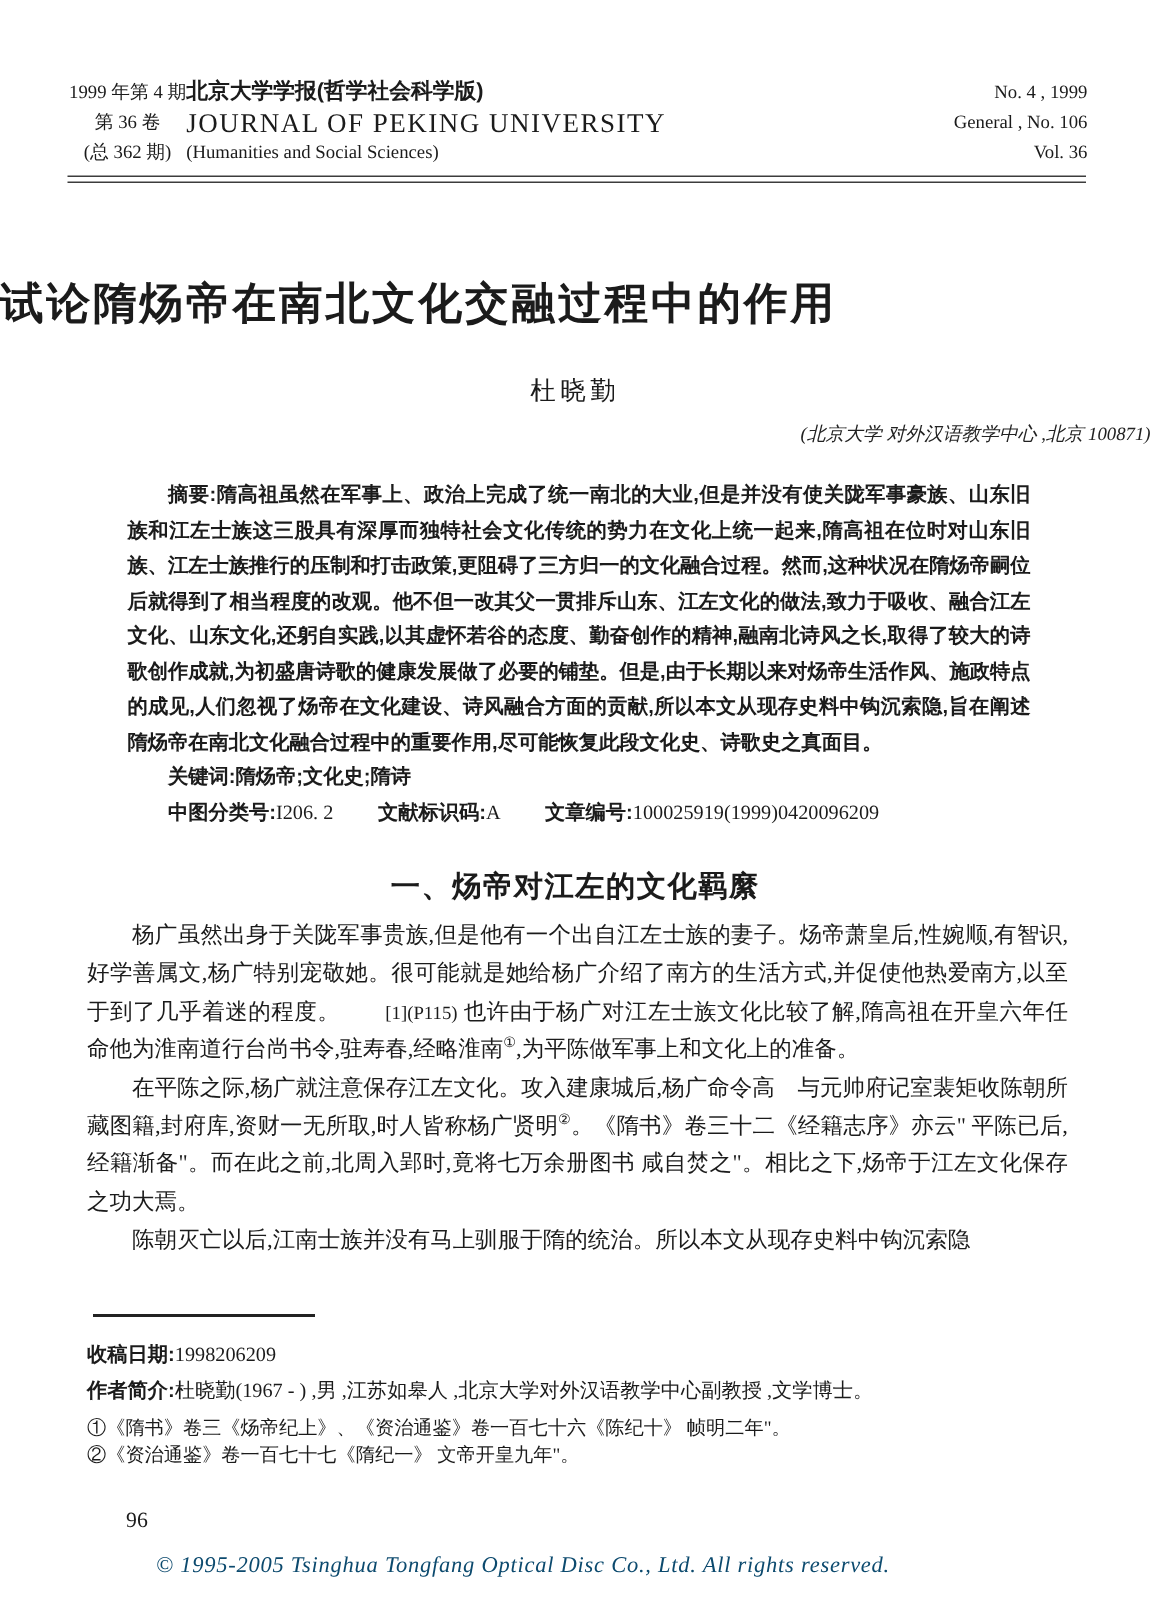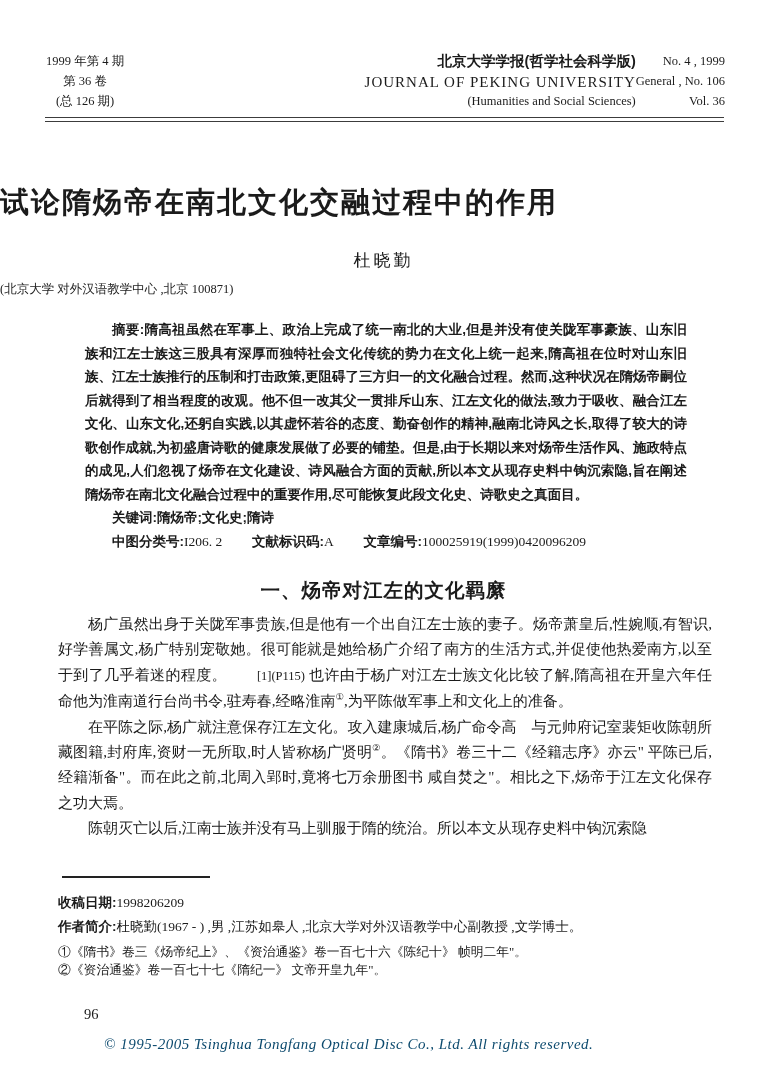--- a/index.html
+++ b/index.html
@@ -16,23 +16,23 @@
 
   
   .journal-header {
     position: absolute;
     top: 51px; left: 46px; right: 42px;
     display: flex;
     justify-content: space-between;
     align-items: flex-start;
   }
   .jh-left { text-align: center; font-size: 12.5px; line-height: 20px; white-space: nowrap; }
-  .jh-center { text-align: right; flex: 1; }
+  .jh-center { text-align: left; flex: 1; }
   .jh-center .cn { font-family: "Liberation Sans", sans-serif; font-weight: bold; font-size: 14.5px; line-height: 21px; }
-  .jh-center .en1 { font-size: 15px; line-height: 20px; letter-spacing: 1px; }
+  .jh-center .en1 { font-size: 18px; line-height: 20px; letter-spacing: 1px; }
   .jh-center .en2 { font-size: 12.5px; line-height: 19px; }
   .jh-right { text-align: right; font-size: 12.5px; line-height: 20px; white-space: nowrap; }
 
   .double-rule {
     position: absolute;
     top: 117px; left: 45px; right: 43px;
     height: 3px;
     border-top: 1px solid #3c3c3c;
     border-bottom: 1px solid #3c3c3c;
   }
@@ -51,23 +51,24 @@
   .article-author {
     position: absolute;
     top: 249px; left: 0; right: 0;
     text-align: center;
     font-size: 17px;
     letter-spacing: 3px;
   }
   .article-affiliation {
     position: absolute;
     top: 281px; left: 0; right: 0;
-    text-align: left;
+    text-align: right;
     font-size: 12.5px;
     color: #222;
+    font-style: italic;
   }
 
   
   .abstract-block {
     position: absolute;
     top: 318px; left: 85px; right: 80px;
     font-family: "Liberation Sans", sans-serif;
     font-weight: 600;
     font-size: 13.5px;
     line-height: 23.5px;
@@ -136,21 +137,21 @@
 </style>
 </head>
 <body>
 
 <div class="page">
 
   <div class="journal-header">
     <div class="jh-left">
       <div>1999 年第 4 期</div>
       <div>第 36 卷</div>
-      <div>(总 126 期)</div>
+      <div>(总 362 期)</div>
     </div>
     <div class="jh-center">
       <div class="cn">北京大学学报(哲学社会科学版)</div>
       <div class="en1">JOURNAL OF PEKING UNIVERSITY</div>
       <div class="en2">(Humanities and Social Sciences)</div>
     </div>
     <div class="jh-right">
       <div>No. 4 , 1999</div>
       <div>General , No. 106</div>
       <div>Vol. 36</div>

